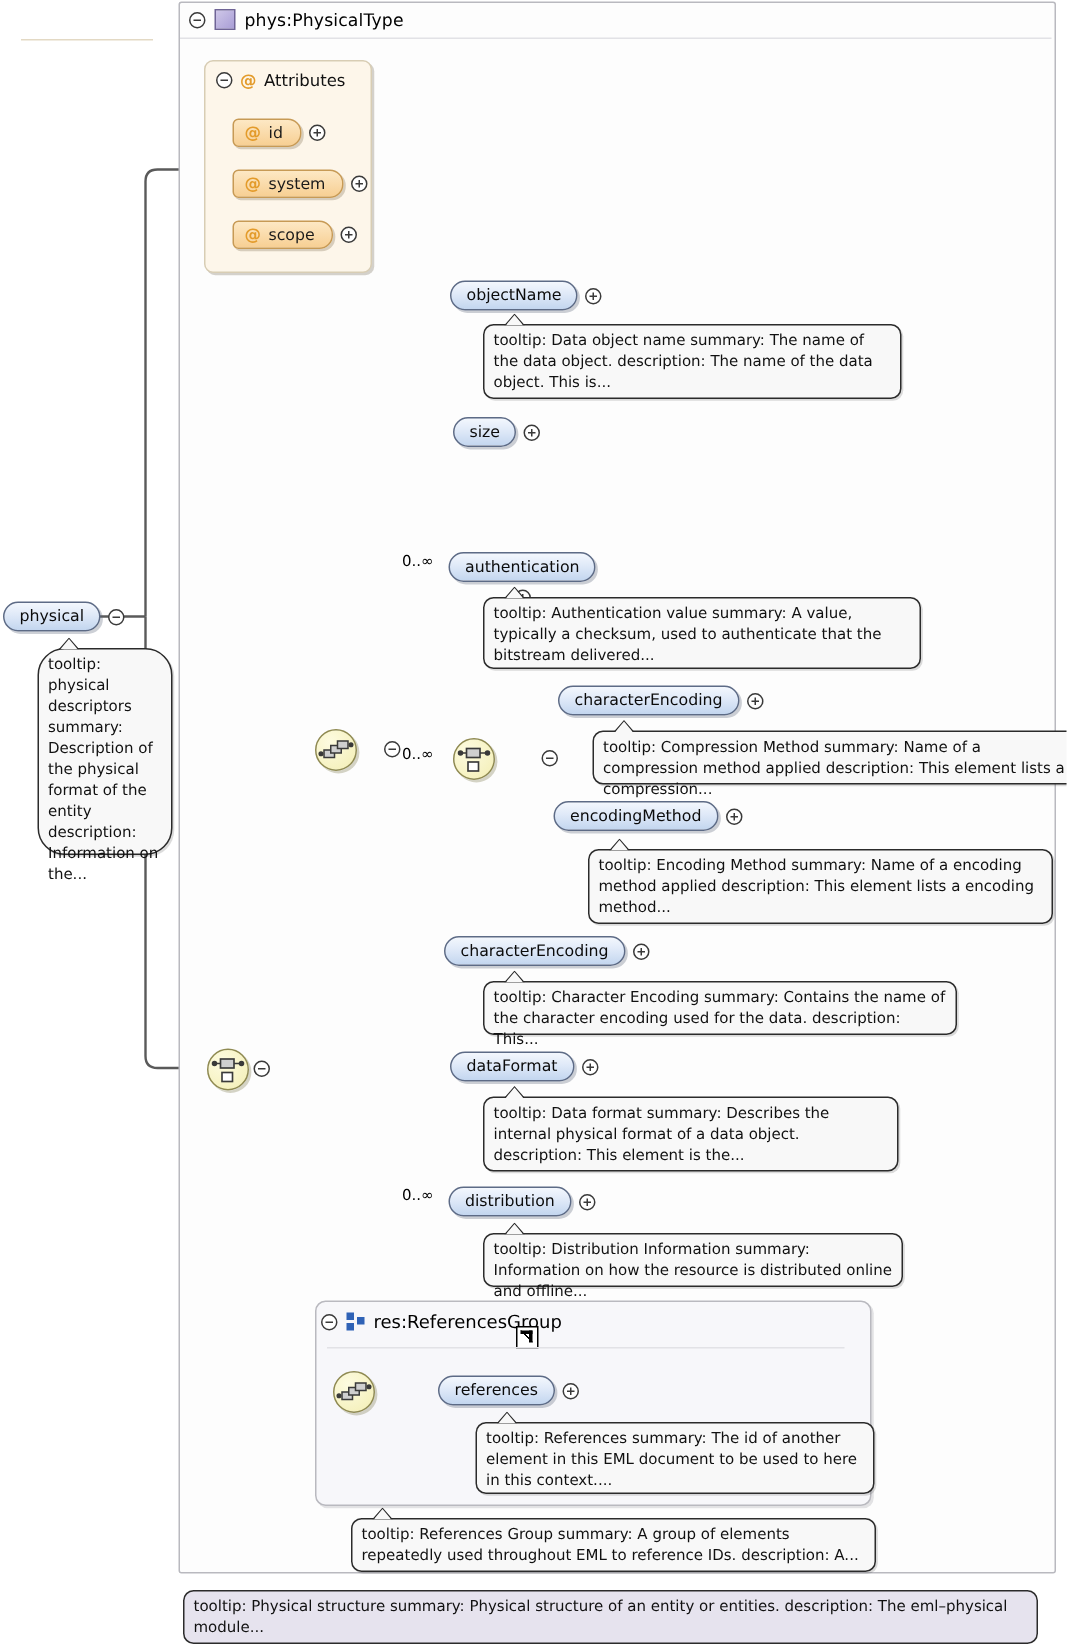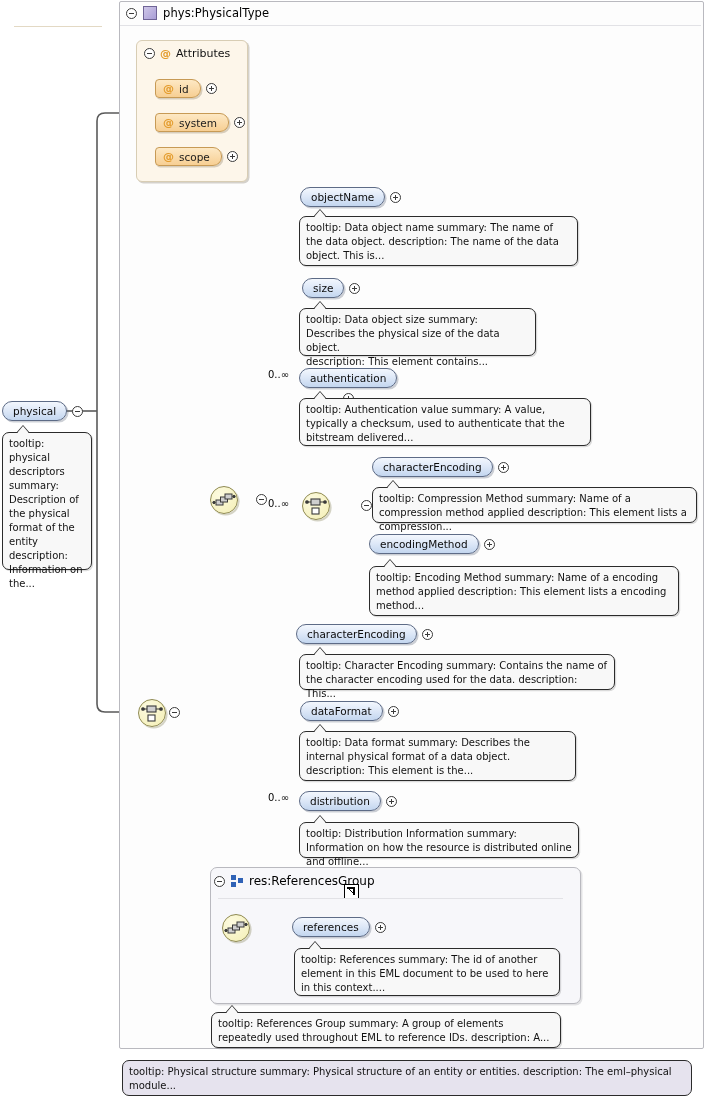--- a/index.html
+++ b/index.html
@@ -62,20 +62,21 @@
     border:1px solid #5d6b86;border-radius:10px;
     box-shadow:1.6px 1.6px 0 rgba(90,100,120,.30);
     font-size:10.5px;color:#0b0b0b;white-space:nowrap;box-sizing:border-box;
   }
 
   
   .tip{
     position:absolute;background:#f8f8f8;border:1px solid #2b2b2b;border-radius:7px;
     font-size:10px;line-height:14px;color:#111;padding:4px 6px;box-sizing:border-box;
     box-shadow:1.2px 1.2px 0 rgba(60,60,60,.18);
+    margin-left:23px;
   }
   .tip::before{
     content:"";position:absolute;top:-7px;left:14px;width:12px;height:7px;
     background:#f8f8f8;
     clip-path:polygon(50% 0,100% 100%,0 100%);
     border:0;
   }
   .tip::after{
     content:"";position:absolute;top:-8px;left:13px;width:14px;height:8px;
     background:#2b2b2b;
@@ -208,21 +209,21 @@
       <span>scope</span>
     </span>
     <span class="pm plus"></span>
   </div>
 
   
   <div class="el" style="left:2px;top:401px;">
     <span class="el-pill">physical</span>
     <span class="pm"></span>
   </div>
-  <div class="tip" style="left:2px;top:432px;width:90px;height:138px;">tooltip: physical descriptors summary: Description of the physical format of the entity description: Information on the...</div>
+  <div class="tip" style="left:2px;top:432px;width:90px;height:138px;border-radius:18px;">tooltip: physical descriptors summary: Description of the physical format of the entity description: Information on the...</div>
 
   
   
   <div class="comp" style="left:138px;top:699px;">
     <svg width="26" height="26" viewBox="0 0 26 26">
       <g stroke="#3a3a3a" stroke-width="1.1" fill="#cfcfcf">
         <rect x="8" y="6" width="9" height="6"></rect>
         <rect x="9" y="15" width="7" height="6" fill="#fff"></rect>
       </g>
       <g stroke="#3a3a3a" stroke-width="1.1">
@@ -273,22 +274,20 @@
     <span class="el-pill">objectName</span>
     <span class="pm plus"></span>
   </div>
   <div class="tip" style="left:299px;top:216px;width:279px;height:50px;">tooltip: Data object name summary: The name of the data object. description: The name of the data object. This is...</div>
 
   
   <div class="el" style="left:302px;top:278px;">
     <span class="el-pill">size</span>
     <span class="pm plus"></span>
   </div>
-  <div class="tip" style="left:299px;top:308px;width:237px;height:48px;white-space:pre-line;">tooltip: Data object size summary: Describes the physical size of the data object.
-description: This element contains...</div>
 
   
   <span class="card" style="left:268px;top:369px;">0..∞</span>
   <div class="el" style="left:299px;top:368px;flex-direction:column;">
     <span class="el-pill">authentication</span>
     <span class="pm plus"></span>
   </div>
   <div class="tip" style="left:299px;top:398px;width:292px;height:48px;">tooltip: Authentication value summary: A value, typically a checksum, used to authenticate that the bitstream delivered...</div>
 
   

